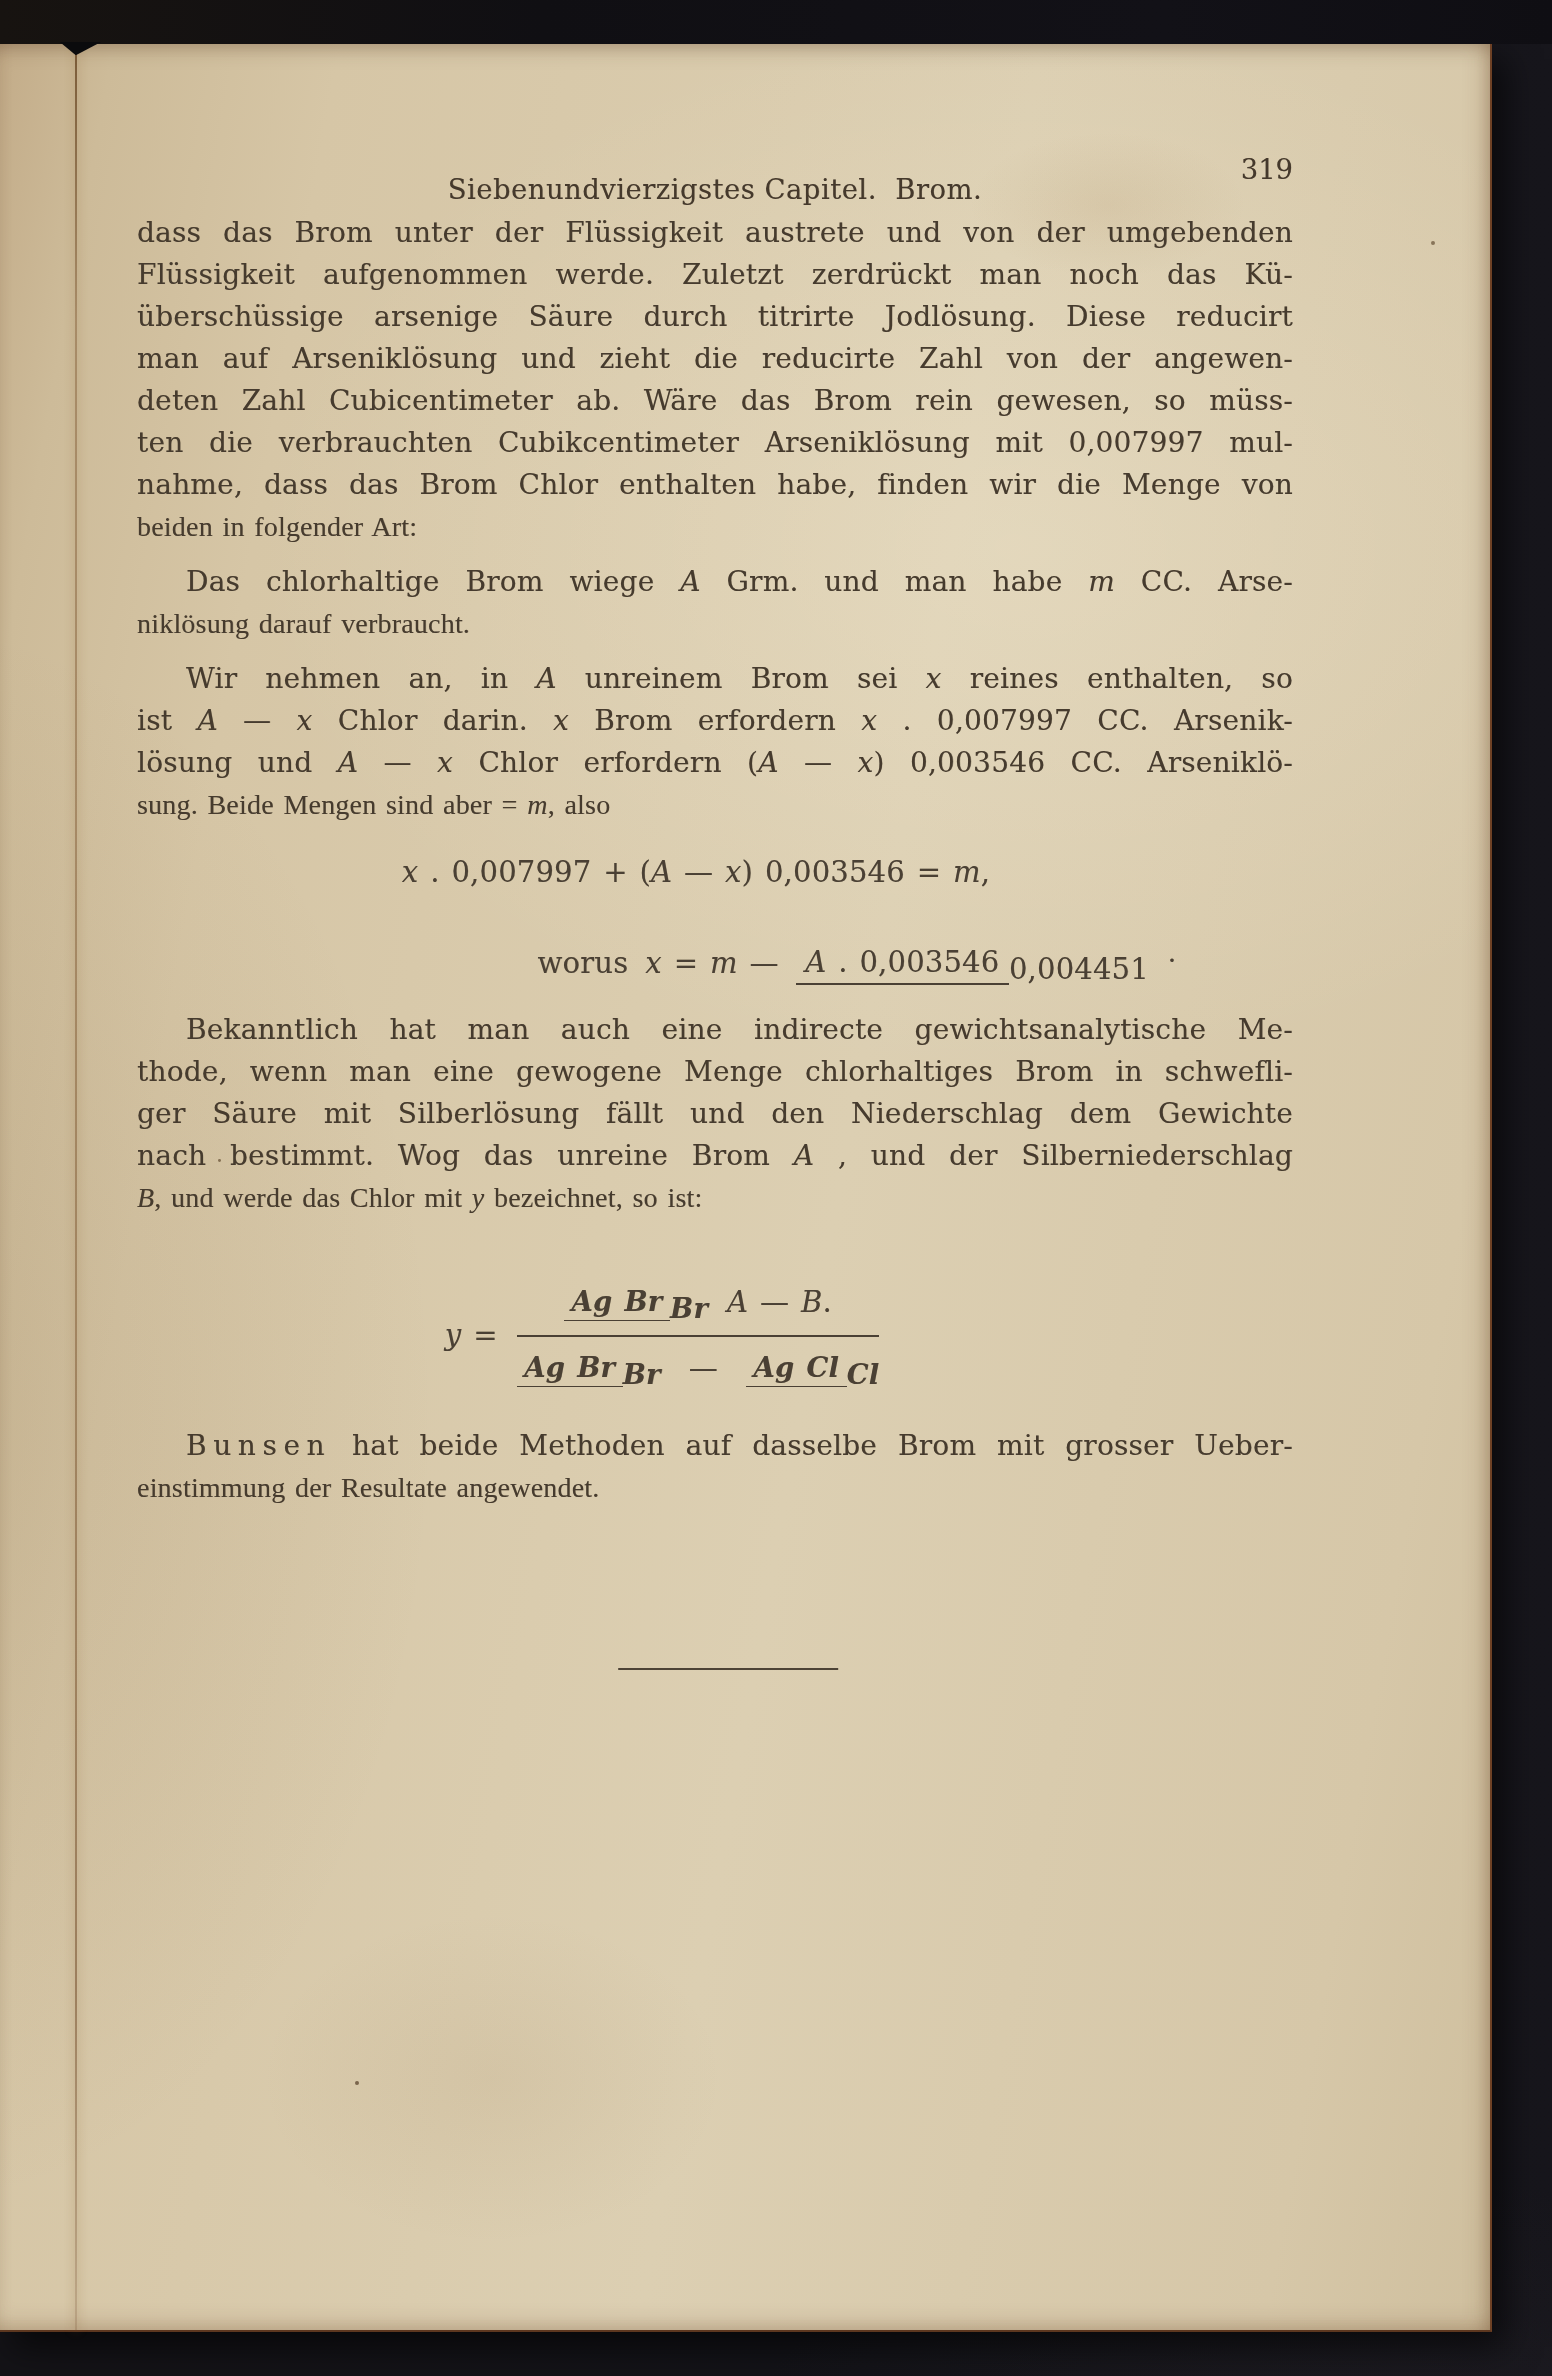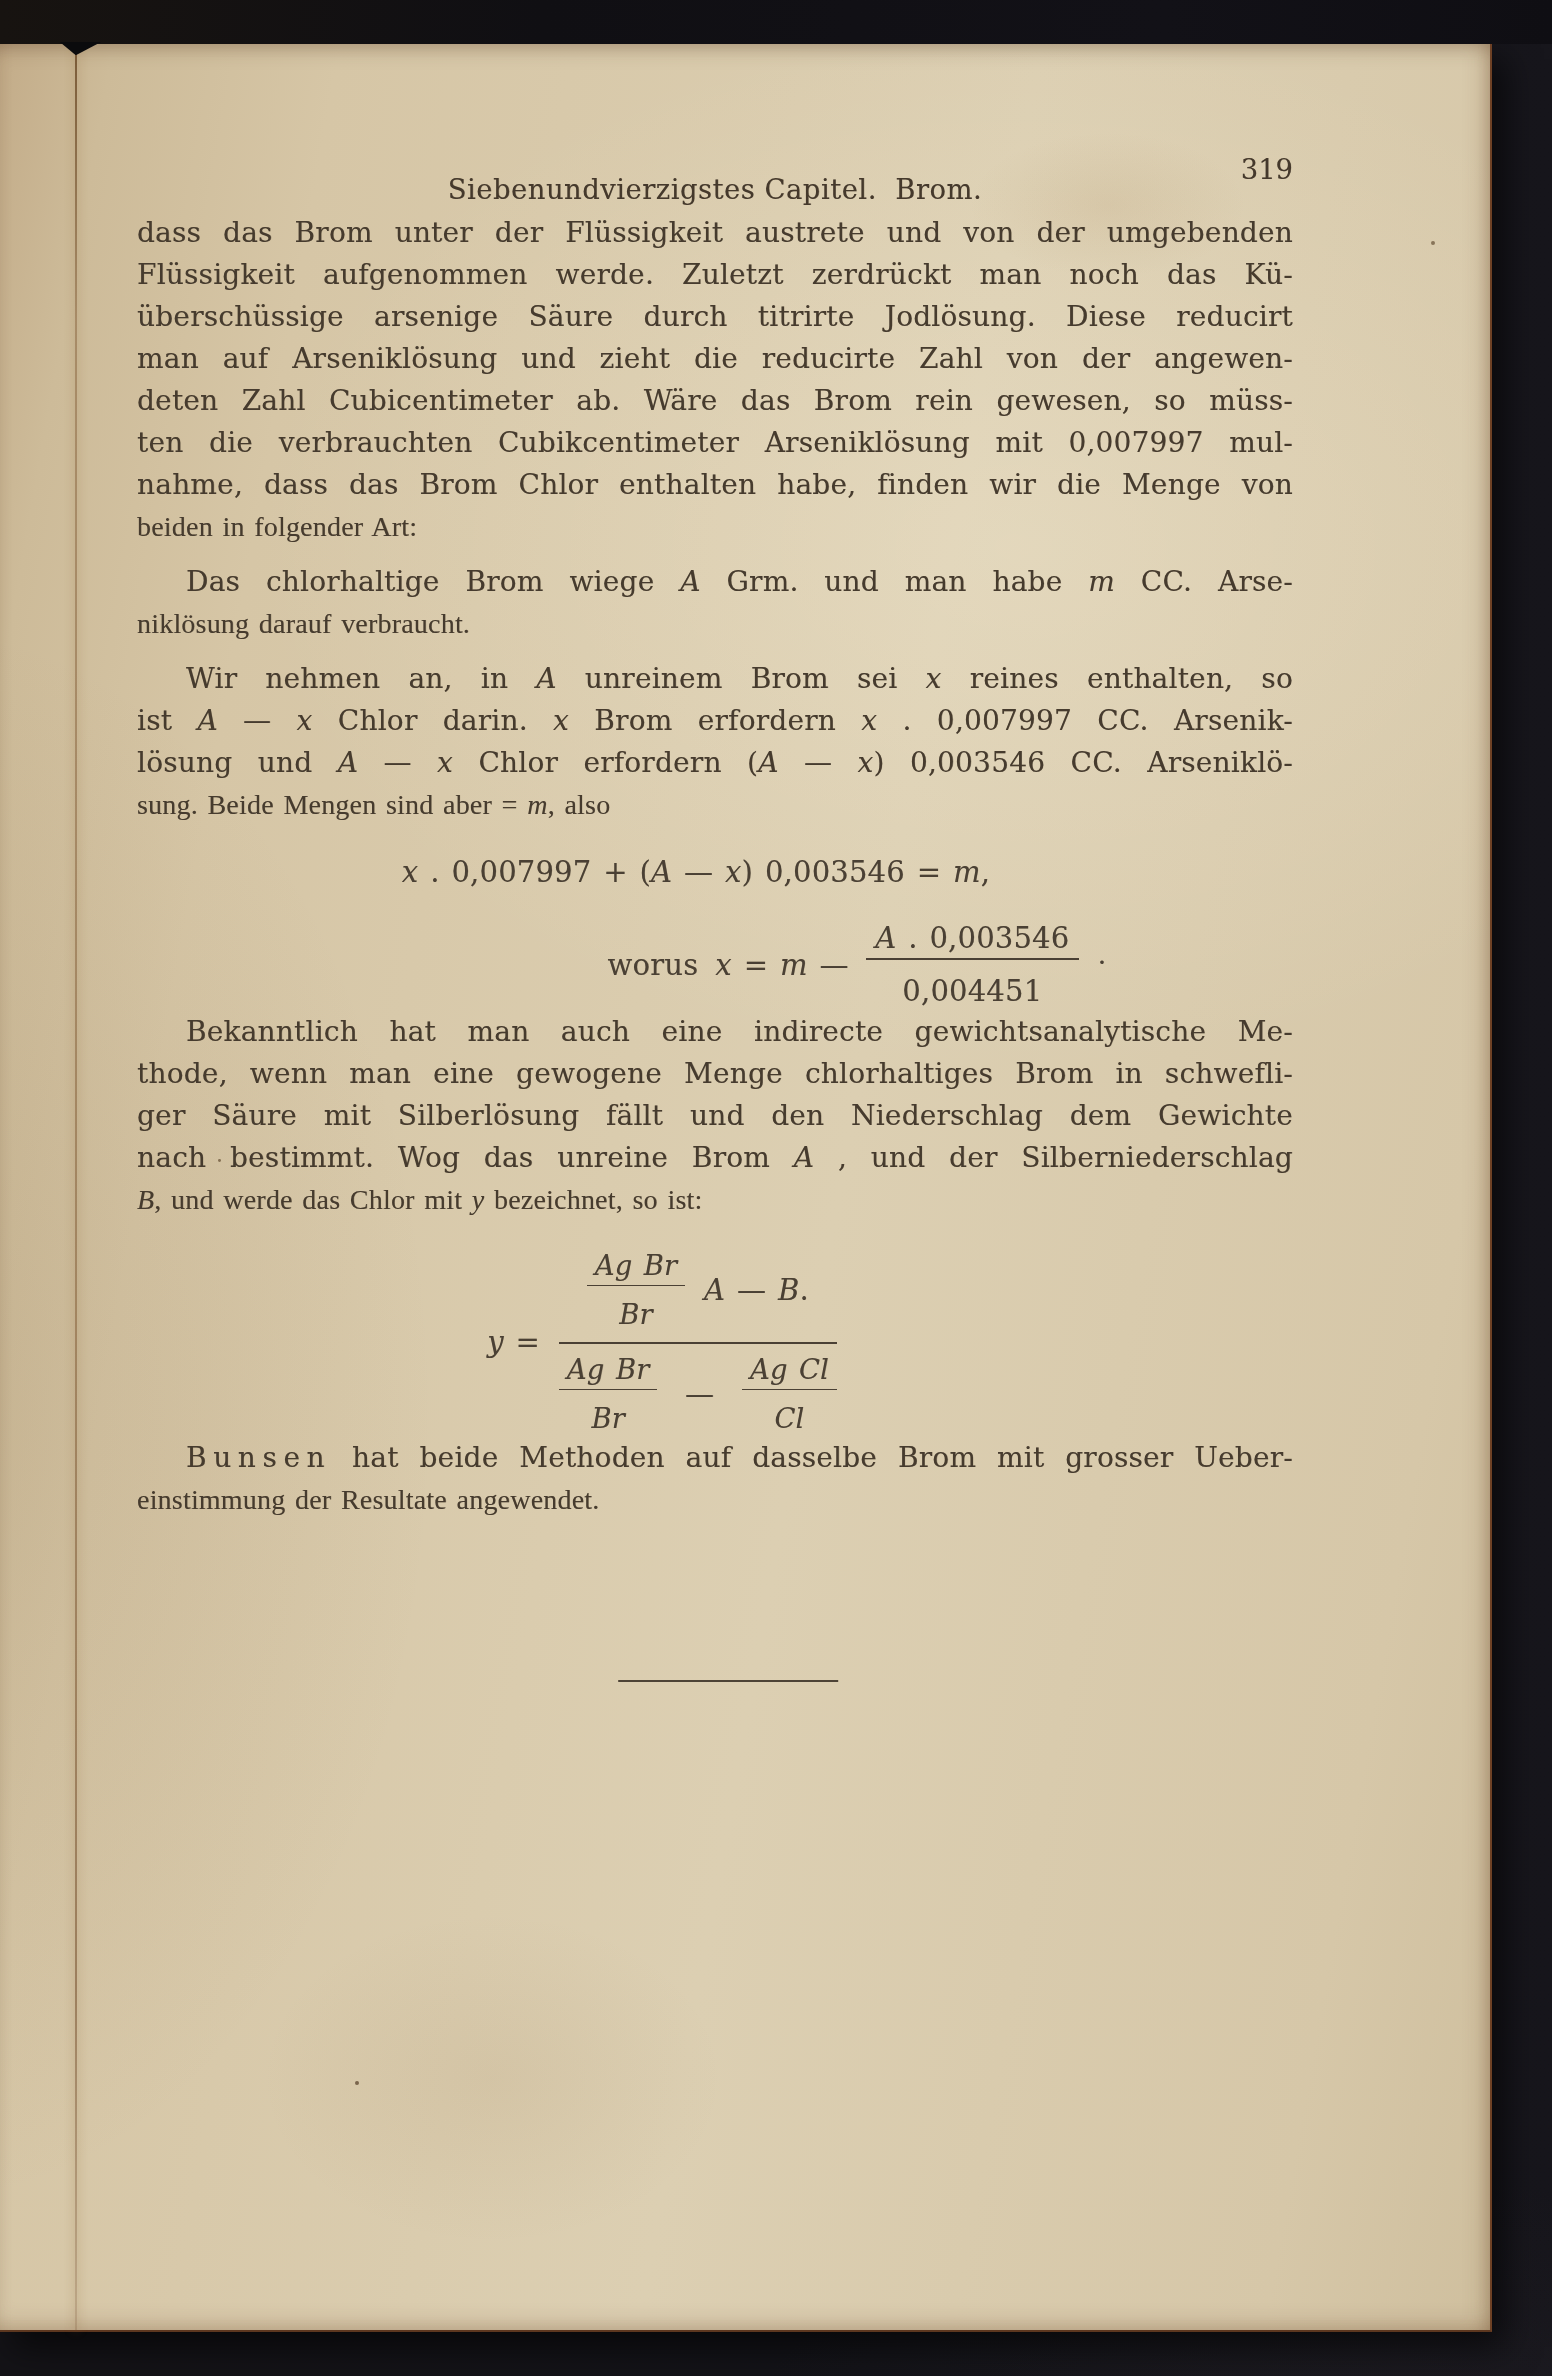--- a/index.html
+++ b/index.html
@@ -62,26 +62,26 @@
   .para.indent .tline:first-child{text-indent:49px;}
   .tline i, .equation i{font-style:italic;}
   .sperr{letter-spacing:6.6px;}
   
   .equation{color:#4a4034;text-shadow:0.3px 0.3px 0.5px rgba(60,48,32,.35);}
   .eq1{margin:24.6px 0 0 0;text-align:center;transform:translateX(-19px);
     line-height:42px;font-size:29px;}
   .eq2{margin:24.6px 0 0 0;min-height:91px;display:flex;align-items:center;
     justify-content:center;gap:17px;transform:translateX(142px);font-size:29px;}
   .eq2 .prefix{font-style:normal;}
-  .frac{display:inline-flex;flex-direction:column;align-items:center;line-height:40px;}
+  .frac{display:inline-flex;flex-direction:row;align-items:center;line-height:40px;}
   .frac .num{border-bottom:2.4px solid #4a4034;padding:0 9.5px 0.9px 9.5px;}
   .frac .den{padding-top:11px;text-align:center;}
   .eq3{margin:26.5px 0 0 0;min-height:180px;display:flex;align-items:center;
     justify-content:center;gap:19px;transform:translateX(-53px);font-size:29px;}
-  .frac.small{font-style:italic;font-size:27.4px;line-height:36px;}
+  .frac.small{font-style:italic;font-size:27.4px;line-height:36px;font-weight:bold;}
   .frac.small .num{border-bottom:1.9px solid #4a4034;padding:0 7.6px 0.9px 7.6px;}
   .bigfrac{display:inline-flex;flex-direction:column;align-items:stretch;}
   .bigfrac-num{display:flex;align-items:center;justify-content:center;gap:19px;
     border-bottom:2.4px solid #4a4034;padding:0 28px 9.5px 28px;}
   .bigfrac-den{display:flex;align-items:center;justify-content:center;gap:28px;
     padding-top:7.6px;}
   .endmark{align-self:flex-end;margin:0 0 28px 1.9px;font-size:26.5px;}
   
   .divider{width:220px;height:0;border-top:2.4px solid #4d4336;
     margin:159px auto 0 auto;transform:translateX(13.2px);}

